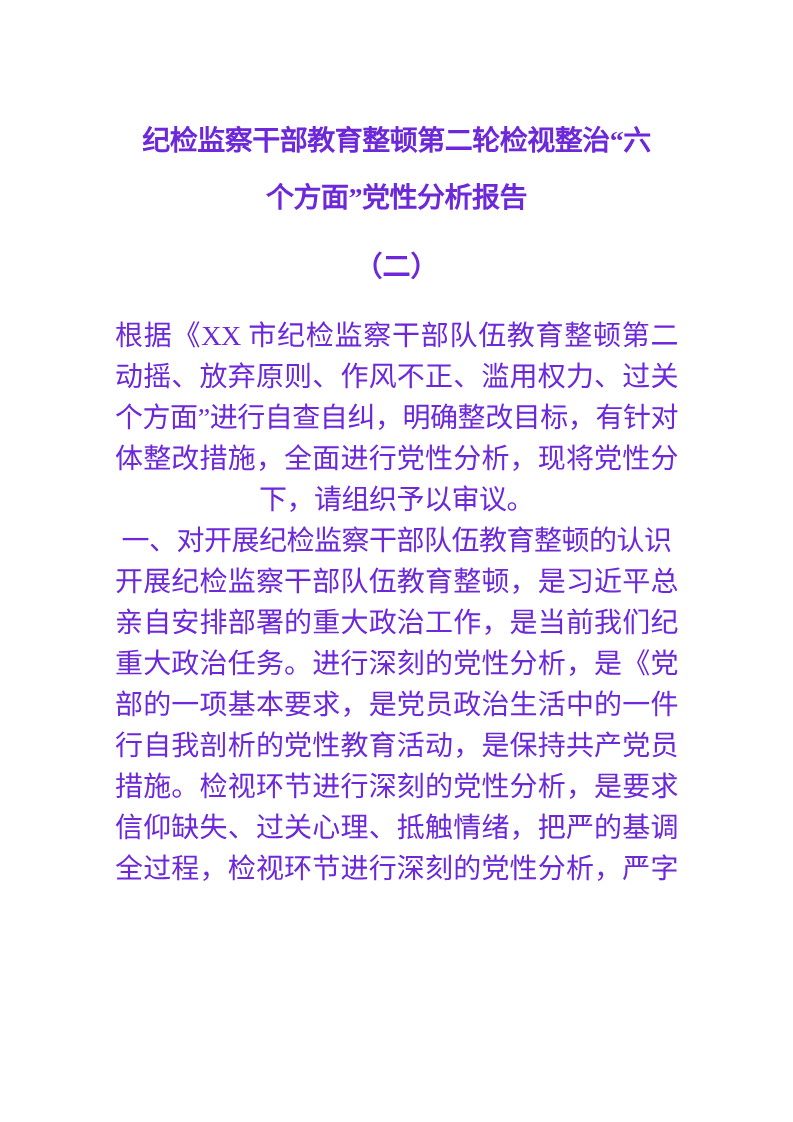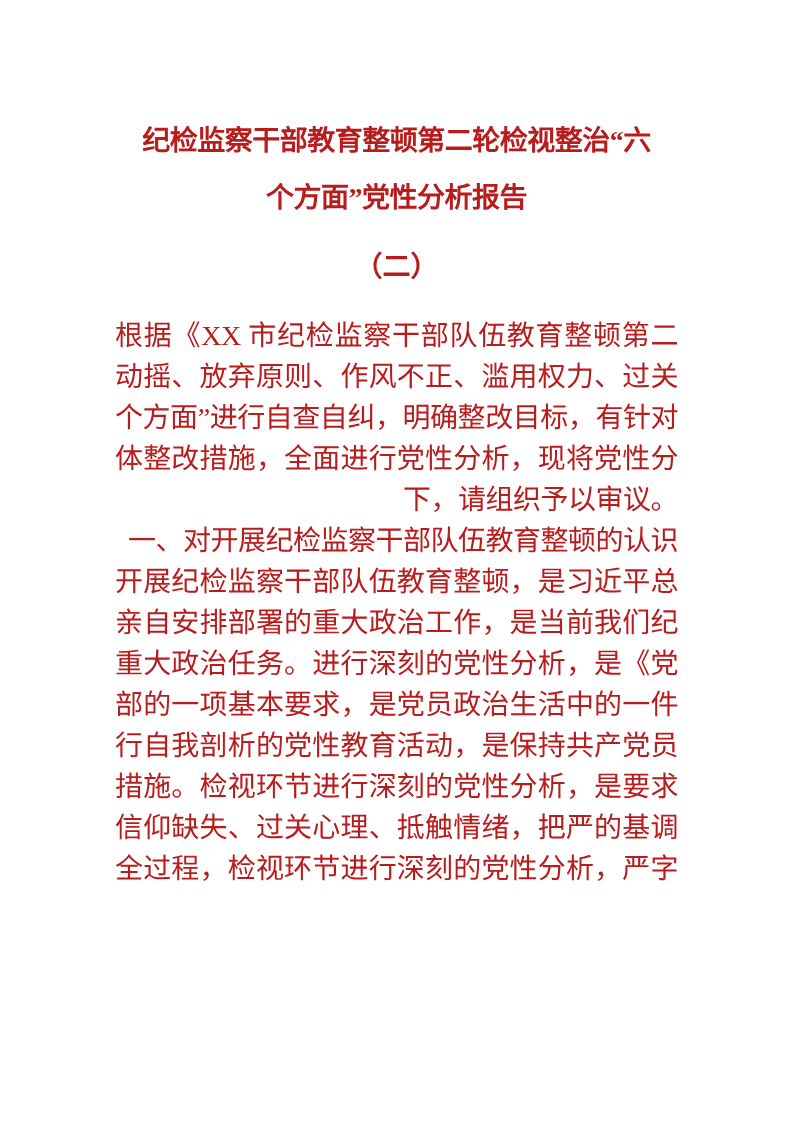--- a/index.html
+++ b/index.html
@@ -9,21 +9,21 @@
   }
   .page {
     position: relative;
     width: 793px;
     height: 1122px;
     margin: 0 auto;
     background: #ffffff;
     box-sizing: border-box;
     padding: 112px 115px 0 115px;
     overflow: hidden;
-    color: #b91c1c;
+    color: #6d28d9;
     font-family: "Liberation Serif", "DejaVu Serif", serif;
   }
   .doc-title {
     margin: 0;
     font-size: 28px;
     line-height: 57px;
     font-weight: 700;
     text-align: center;
     letter-spacing: -0.5px;
   }
@@ -36,21 +36,21 @@
     text-align: center;
   }
   .doc-body {
     margin-top: 23px;
     font-size: 28px;
     line-height: 41px;
     letter-spacing: -0.5px;
   }
   .paragraph { margin: 0; }
   .line {
-    text-align: right;
+    text-align: center;
     overflow: hidden;
     height: 41px;
   }
   .line.justified {
     text-align: justify;
     text-align-last: justify;
   }
 </style>
 </head>
 <body>

